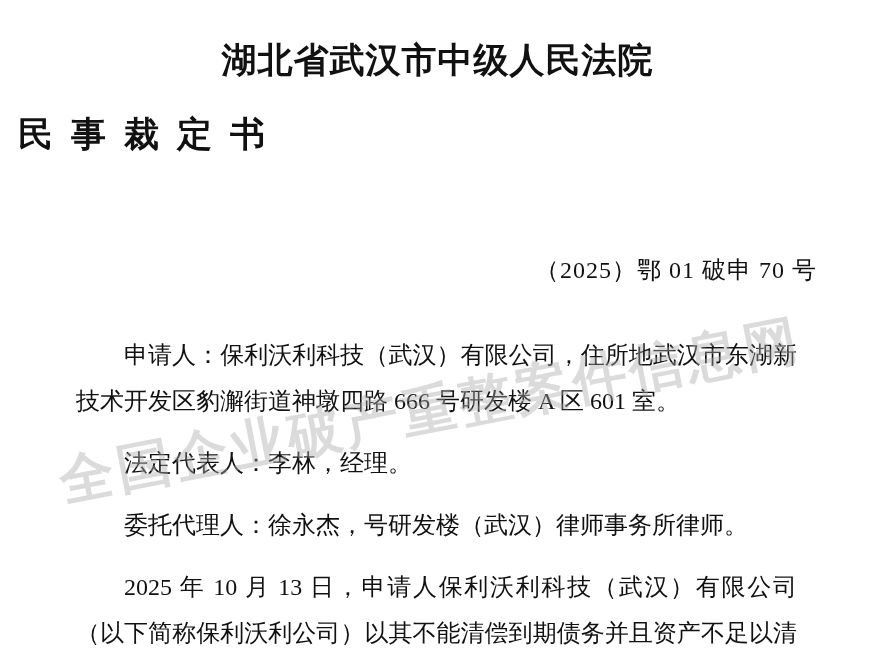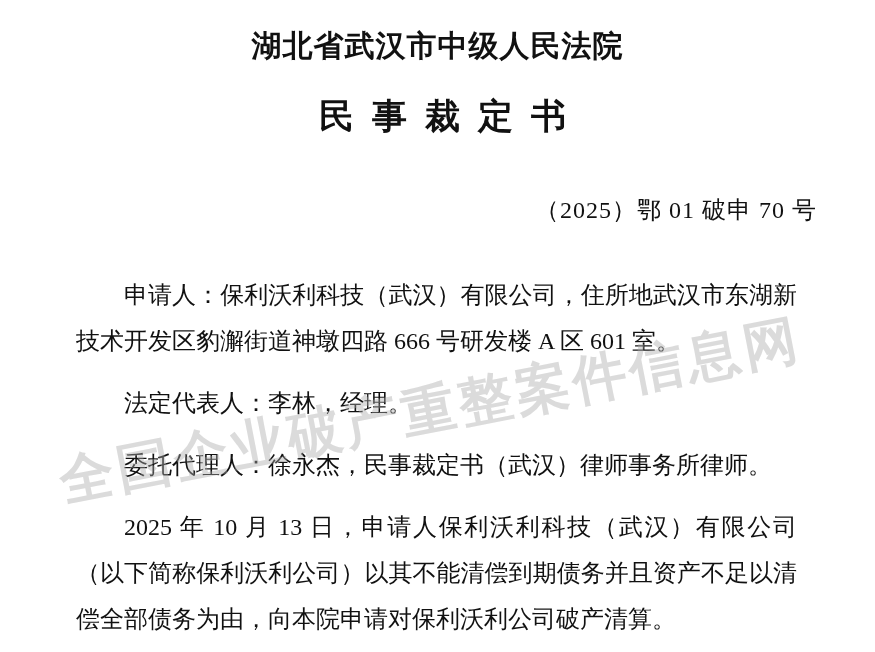--- a/index.html
+++ b/index.html
@@ -45,42 +45,41 @@
     line-height: 1;
   }
 
   .content {
     position: relative;
     z-index: 2;
   }
 
   .court-title {
     text-align: center;
-    font-size: 30px;
+    font-size: 35px;
     font-weight: 700;
     letter-spacing: 1px;
-    margin-top: 28px;
+    margin-top: 40px;
     line-height: 1.2;
     font-family: "Liberation Serif", "DejaVu Serif", serif;
   }
 
   .doc-type {
-    text-align: center;
     font-size: 35px;
     font-weight: 700;
     letter-spacing: 18px;
     margin-top: 32px;
-    padding-left: 28px;
+    padding-left: 18px;
     line-height: 1.2;
   }
 
   .case-number {
     text-align: right;
     font-size: 24px;
-    margin-top: 56px;
+    margin-top: 98px;
     padding-right: 58px;
     letter-spacing: 1px;
   }
 
   .body-block {
     margin-top: 46px;
     padding: 0 62px 0 60px;
     font-size: 24px;
     line-height: 1.92;
     text-align: justify;
@@ -107,18 +106,18 @@
 
     <div class="court-title">湖北省武汉市中级人民法院</div>
 
     <div class="doc-type">民事裁定书</div>
 
     <div class="case-number">（2025）鄂 01 破申 70 号</div>
 
     <div class="body-block">
       <p class="para">申请人：保利沃利科技（武汉）有限公司，住所地武汉市东湖新技术开发区豹澥街道神墩四路 666 号研发楼 A 区 601 室。</p>
       <p class="para">法定代表人：李林，经理。</p>
-      <p class="para">委托代理人：徐永杰，民事裁定书（武汉）律师事务所律师。</p>
+      <p class="para">委托代理人：徐永杰，号研发楼（武汉）律师事务所律师。</p>
       <p class="para">2025 年 10 月 13 日，申请人保利沃利科技（武汉）有限公司（以下简称保利沃利公司）以其不能清偿到期债务并且资产不足以清偿全部债务为由，向本院申请对保利沃利公司破产清算。</p>
     </div>
 
   </div>
 </div>
 
 </body></html>

